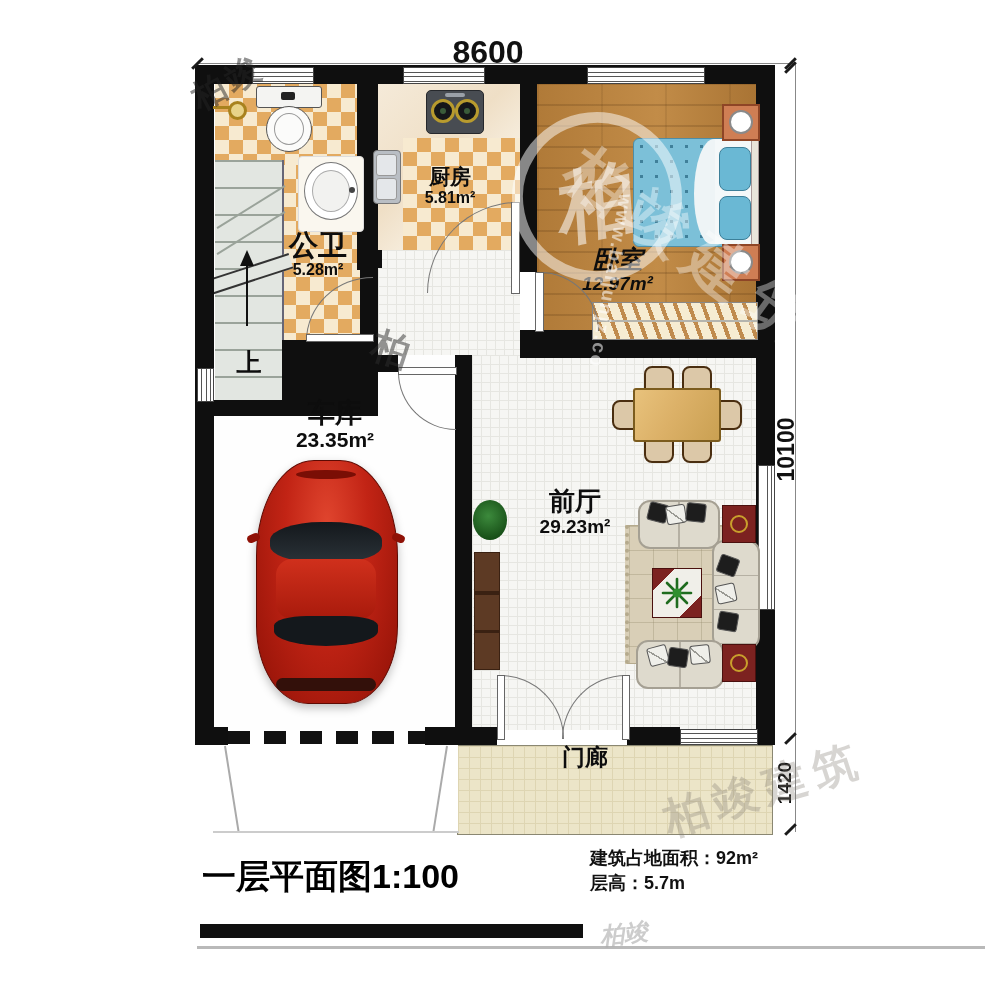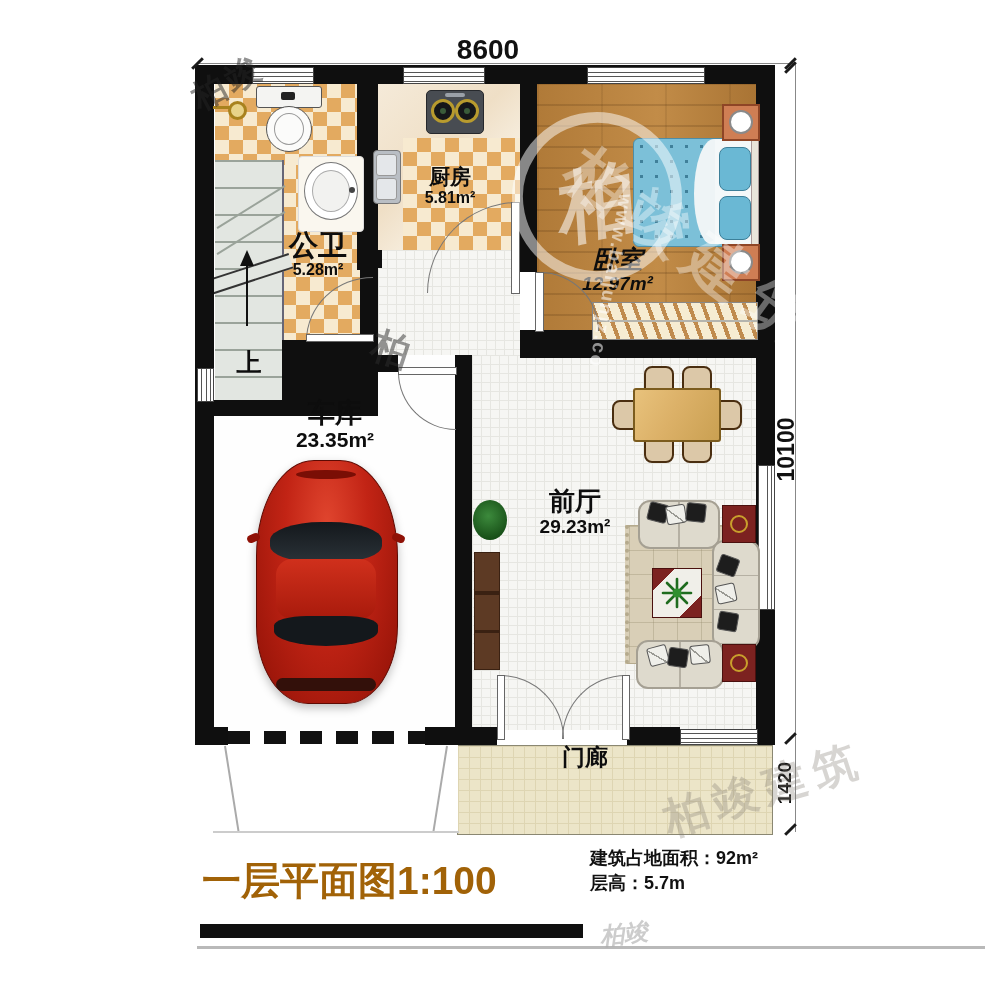--- a/index.html
+++ b/index.html
@@ -210,21 +210,21 @@
     <div class="abs" style="left:20px;top:99px;width:100px;height:60px;background:linear-gradient(#d0301c,#a81a0c);border-radius:16px;"></div>
     <div class="abs" style="left:18px;top:156px;width:104px;height:30px;background:#14181c;border-radius:35% 35% 55% 55%;"></div>
     <div class="abs" style="left:20px;top:218px;width:100px;height:13px;background:#33100a;border-radius:8px;"></div>
     <div class="abs" style="left:-9px;top:74px;width:13px;height:8px;background:#8f1106;border-radius:4px;transform:rotate(-22deg);"></div>
     <div class="abs" style="left:136px;top:74px;width:13px;height:8px;background:#8f1106;border-radius:4px;transform:rotate(22deg);"></div>
   </div>
 
   <div class="abs" style="left:197px;top:63px;width:598px;height:1px;background:#888;"></div>
   <div class="tick" style="left:196px;top:56px;"></div>
   <div class="tick" style="left:789px;top:56px;"></div>
-  <div class="dim" style="left:440px;top:34px;width:96px;font-size:28px;">8600</div>
+  <div class="dim" style="left:440px;top:34px;width:96px;font-size:32px;">8600</div>
 
   <div class="abs" style="left:795px;top:63px;width:1px;height:677px;background:#888;"></div>
   <div class="tick" style="left:789px;top:60px;"></div>
   <div class="tick" style="left:789px;top:731px;"></div>
   <div class="dim" style="left:746px;top:436px;width:80px;font-size:23px;transform:rotate(-90deg);">10100</div>
 
   <div class="abs" style="left:795px;top:740px;width:1px;height:92px;background:#888;"></div>
   <div class="tick" style="left:789px;top:822px;"></div>
   <div class="dim" style="left:755px;top:772px;width:60px;font-size:19px;transform:rotate(-90deg);">1420</div>
 
@@ -245,21 +245,21 @@
     <div style="font-size:21px;">23.35m²</div>
   </div>
   <div class="rlabel" style="left:510px;top:487px;width:130px;">
     <div style="font-size:26px;">前厅</div>
     <div style="font-size:19px;">29.23m²</div>
   </div>
   <div class="rlabel" style="left:540px;top:745px;width:90px;">
     <div style="font-size:23px;">门廊</div>
   </div>
 
-  <div class="abs" style="left:202px;top:854px;font-size:39px;font-weight:700;color:#a16207;letter-spacing:0px;white-space:nowrap;">一层平面图1:100</div>
+  <div class="abs" style="left:202px;top:854px;font-size:34px;font-weight:700;color:#000000;letter-spacing:0px;white-space:nowrap;">一层平面图1:100</div>
   <div class="abs" style="left:200px;top:924px;width:383px;height:14px;background:#0f0f0f;"></div>
   <div class="abs" style="left:197px;top:946px;width:788px;height:3px;background:#b9b9b9;"></div>
 
   <div class="abs" style="left:590px;top:846px;width:330px;font-size:18px;font-weight:700;line-height:25px;color:#111;">
     <div>
       <span>建筑占地面积：</span><span>92m²</span>
     </div>
     <div>
       <span>层高：</span><span>5.7m</span>
     </div>

